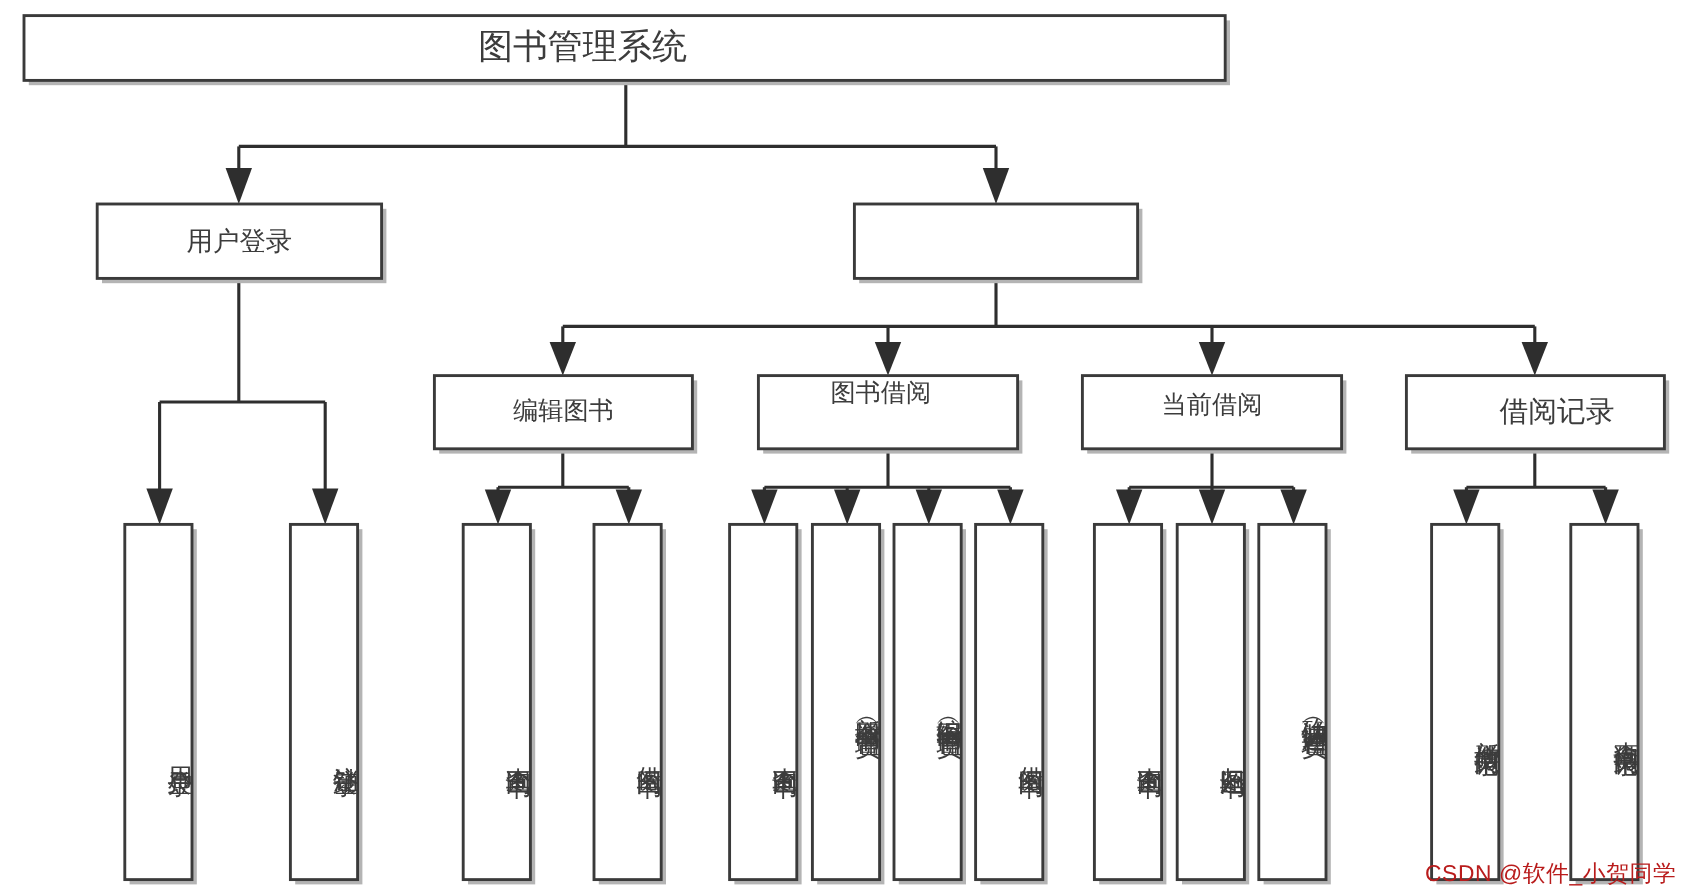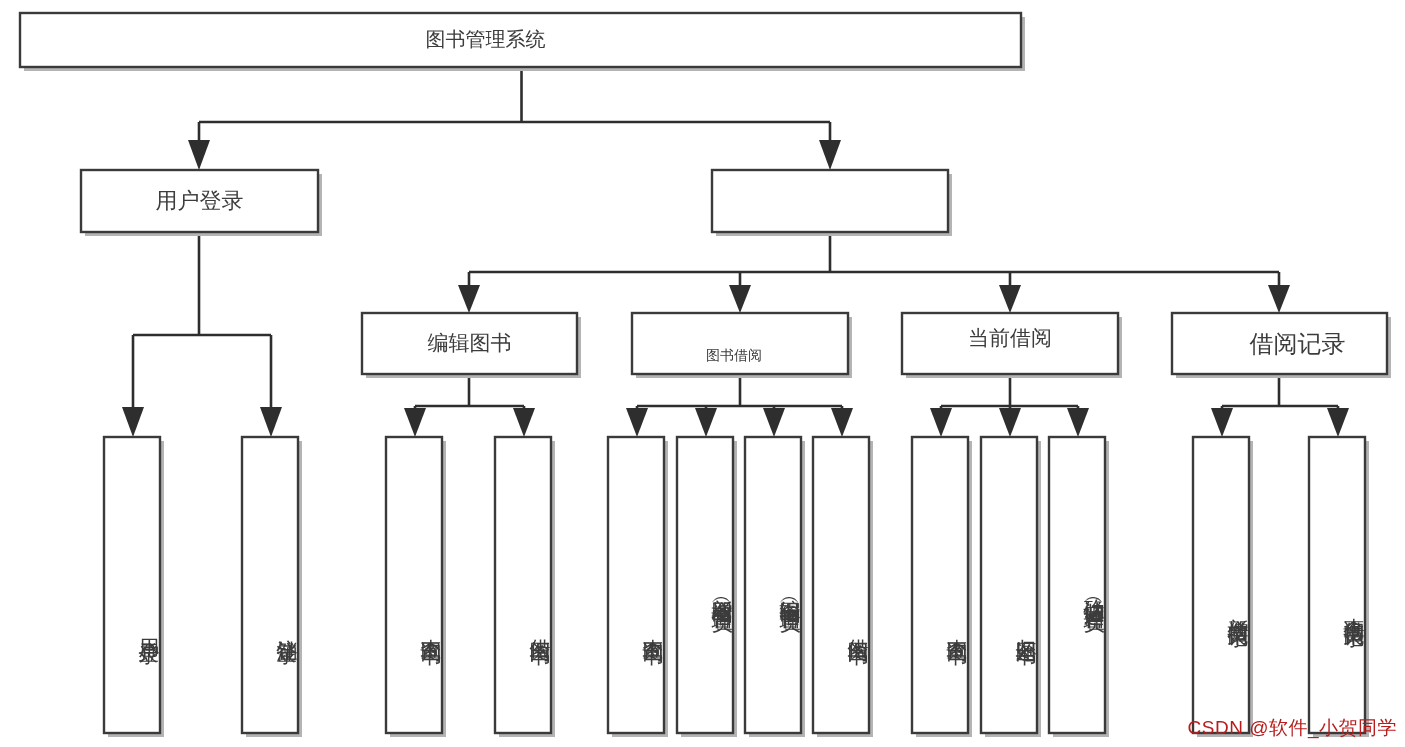--- a/index.html
+++ b/index.html
@@ -244,26 +244,26 @@
     <g>
       <rect class="node-box-shadow" x="1197" y="441" width="56" height="296"></rect>
       <rect class="node-box" x="1193" y="437" width="56" height="296"></rect>
     </g>
     <g>
       <rect class="node-box-shadow" x="1313" y="441" width="56" height="296"></rect>
       <rect class="node-box" x="1309" y="437" width="56" height="296"></rect>
     </g>
   </svg>
 
-  <div class="node-label" style="left:20px; top:13px; width:931px; height:54px; font-size:20px;">图书管理系统</div>
+  <div class="node-label" style="left:20px; top:13px; width:931px; height:54px; font-size:29px;">图书管理系统</div>
 
   <div class="node-label" style="left:81px; top:170px; width:237px; height:62px; font-size:22px;">用户登录</div>
 
   <div class="node-label" style="left:362px; top:313px; width:215px; height:61px; font-size:21px;">编辑图书</div>
-  <div class="node-label" style="left:632px; top:325px; width:204px; height:61px; font-size:14px;">图书借阅</div>
+  <div class="node-label" style="left:632px; top:298px; width:204px; height:61px; font-size:21px;">图书借阅</div>
   <div class="node-label" style="left:902px; top:313px; width:216px; height:51px; font-size:21px;">当前借阅</div>
   <div class="node-label" style="left:1172px; top:313px; width:251px; height:61px; font-size:24px;">借阅记录</div>
 
   <div class="node-label vertical" style="left:104px; top:509px; width:56px; height:224px;">用户登录</div>
   <div class="node-label vertical" style="left:242px; top:509px; width:56px; height:224px;">注销登录</div>
 
   <div class="node-label vertical" style="left:386px; top:509px; width:56px; height:224px;">查询图书</div>
   <div class="node-label vertical" style="left:495px; top:509px; width:56px; height:224px;">借阅图书</div>
 
   <div class="node-label vertical" style="left:608px; top:509px; width:56px; height:224px;">查询图书</div>

